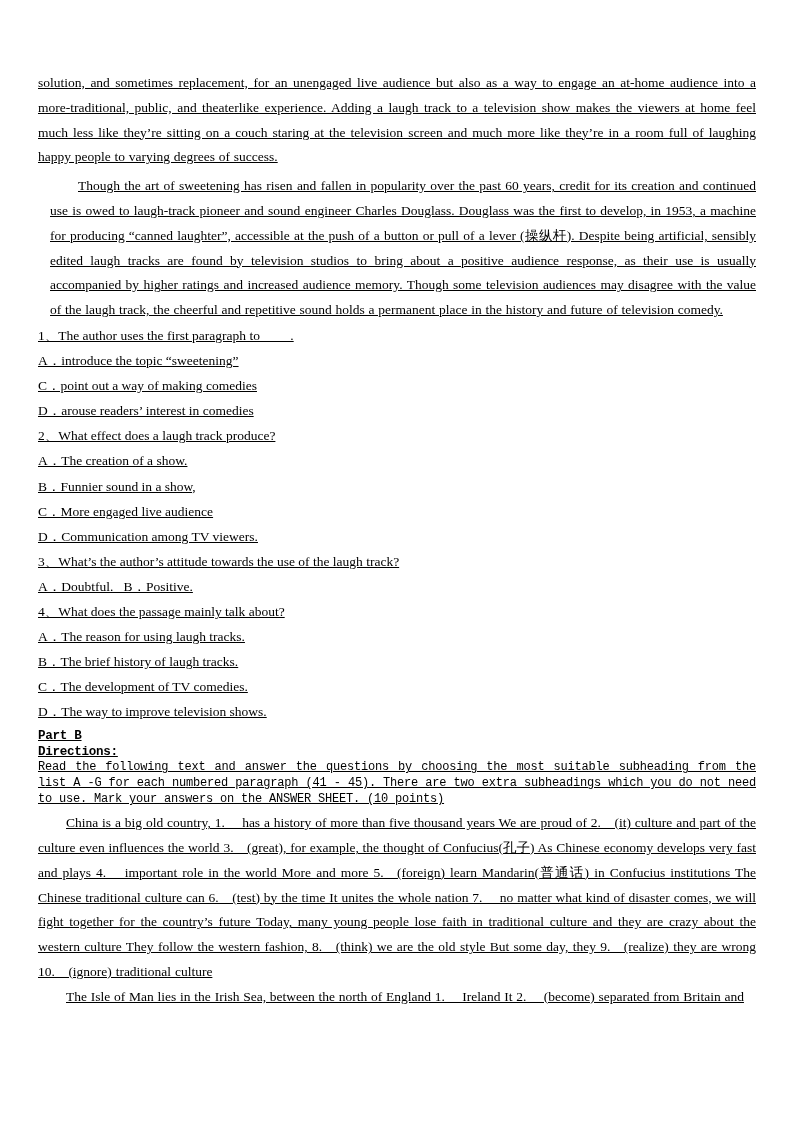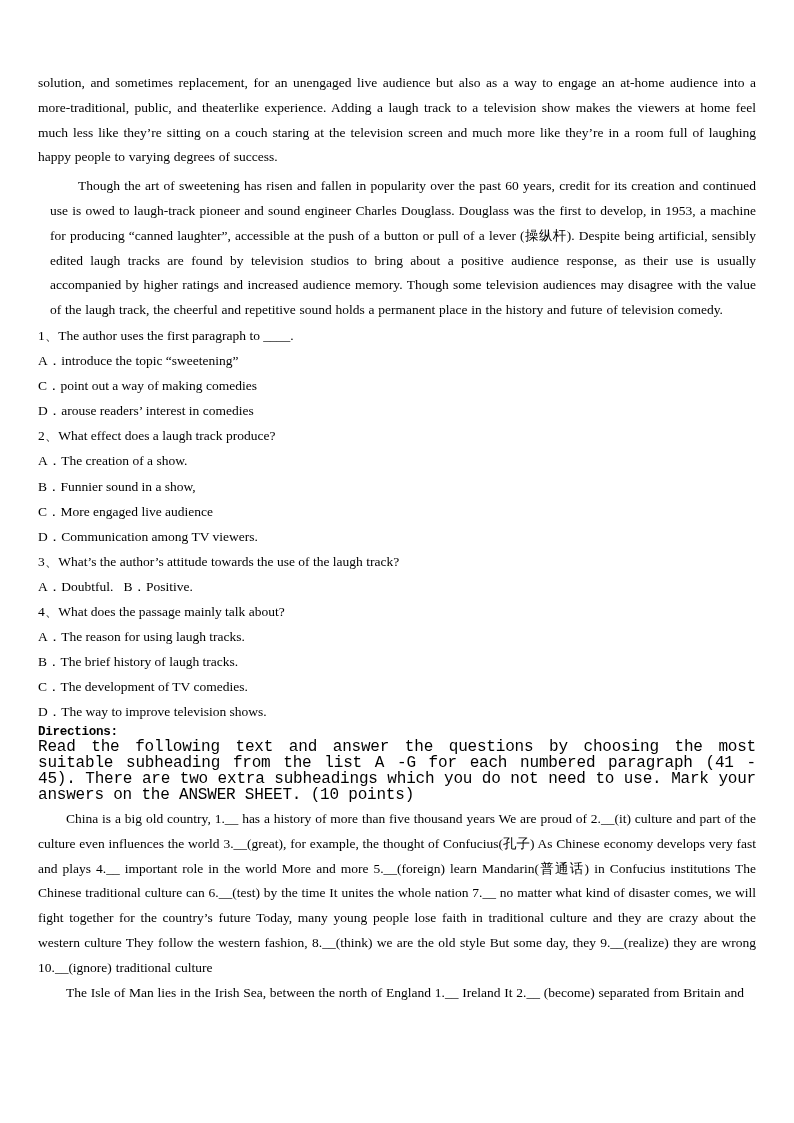--- a/index.html
+++ b/index.html
@@ -12,20 +12,21 @@
     width: 794px;
     height: 1123px;
     box-sizing: border-box;
     margin: 0 auto;
     background: #ffffff;
     padding: 71px 38px 0 38px;
     font-family: "Liberation Serif", serif;
     font-size: 13.5px;
     color: #000000;
     overflow: hidden;
+    text-decoration: underline;
   }
   .para {
     margin: 0;
     text-align: justify;
     line-height: 24.8px;
     word-spacing: 0.4px;
   }
   .para.indent {
     text-indent: 28px;
   }
@@ -46,21 +47,21 @@
     font-weight: bold;
     font-size: 12.6px;
     line-height: 16px;
     letter-spacing: -0.3px;
   }
   .partb-heading {
     margin-top: 4px;
   }
   .directions-text {
     font-family: "Liberation Mono", monospace;
-    font-size: 16px;
+    font-size: 12px;
     line-height: 15.9px;
     letter-spacing: -0.2px;
     text-align: justify;
     margin: 0;
   }
   .cloze {
     margin-top: 3px;
   }
 </style>
 </head>
@@ -87,20 +88,21 @@
     <div class="qline">3、What’s the author’s attitude towards the use of the laugh track?</div>
     <div class="qline">A．Doubtful.   B．Positive.</div>
 
     <div class="qline">4、What does the passage mainly talk about?</div>
     <div class="qline">A．The reason for using laugh tracks.</div>
     <div class="qline">B．The brief history of laugh tracks.</div>
     <div class="qline">C．The development of TV comedies.</div>
     <div class="qline">D．The way to improve television shows.</div>
   </div>
 
+  <div class="partb-heading">Part B</div>
   <div class="directions-label">Directions:</div>
   <p class="directions-text">Read the following text and answer the questions by choosing the most suitable subheading from the list A -G for each numbered paragraph (41 - 45). There are two extra subheadings which you do not need to use. Mark your answers on the ANSWER SHEET.  (10 points)</p>
 
   <p class="para indent cloze">China is a big old country, 1.__ has a history of more than five thousand years We are proud of 2.__(it) culture and part of the culture even influences the world 3.__(great), for example, the thought of Confucius(孔子) As Chinese economy develops very fast and plays 4.__ important role in the world More and more 5.__(foreign) learn Mandarin(普通话) in Confucius institutions The Chinese traditional culture can 6.__(test) by the time It unites the whole nation 7.__ no matter what kind of disaster comes, we will fight together for the country’s future Today, many young people lose faith in traditional culture and they are crazy about the western culture They follow the western fashion, 8.__(think) we are the old style But some day, they 9.__(realize) they are wrong 10.__(ignore) traditional culture</p>
 
   <p class="para indent">The Isle of Man lies in the Irish Sea, between the north of England 1.__ Ireland It 2.__ (become) separated from Britain and</p>
 
 </div>
 
 </body></html>

